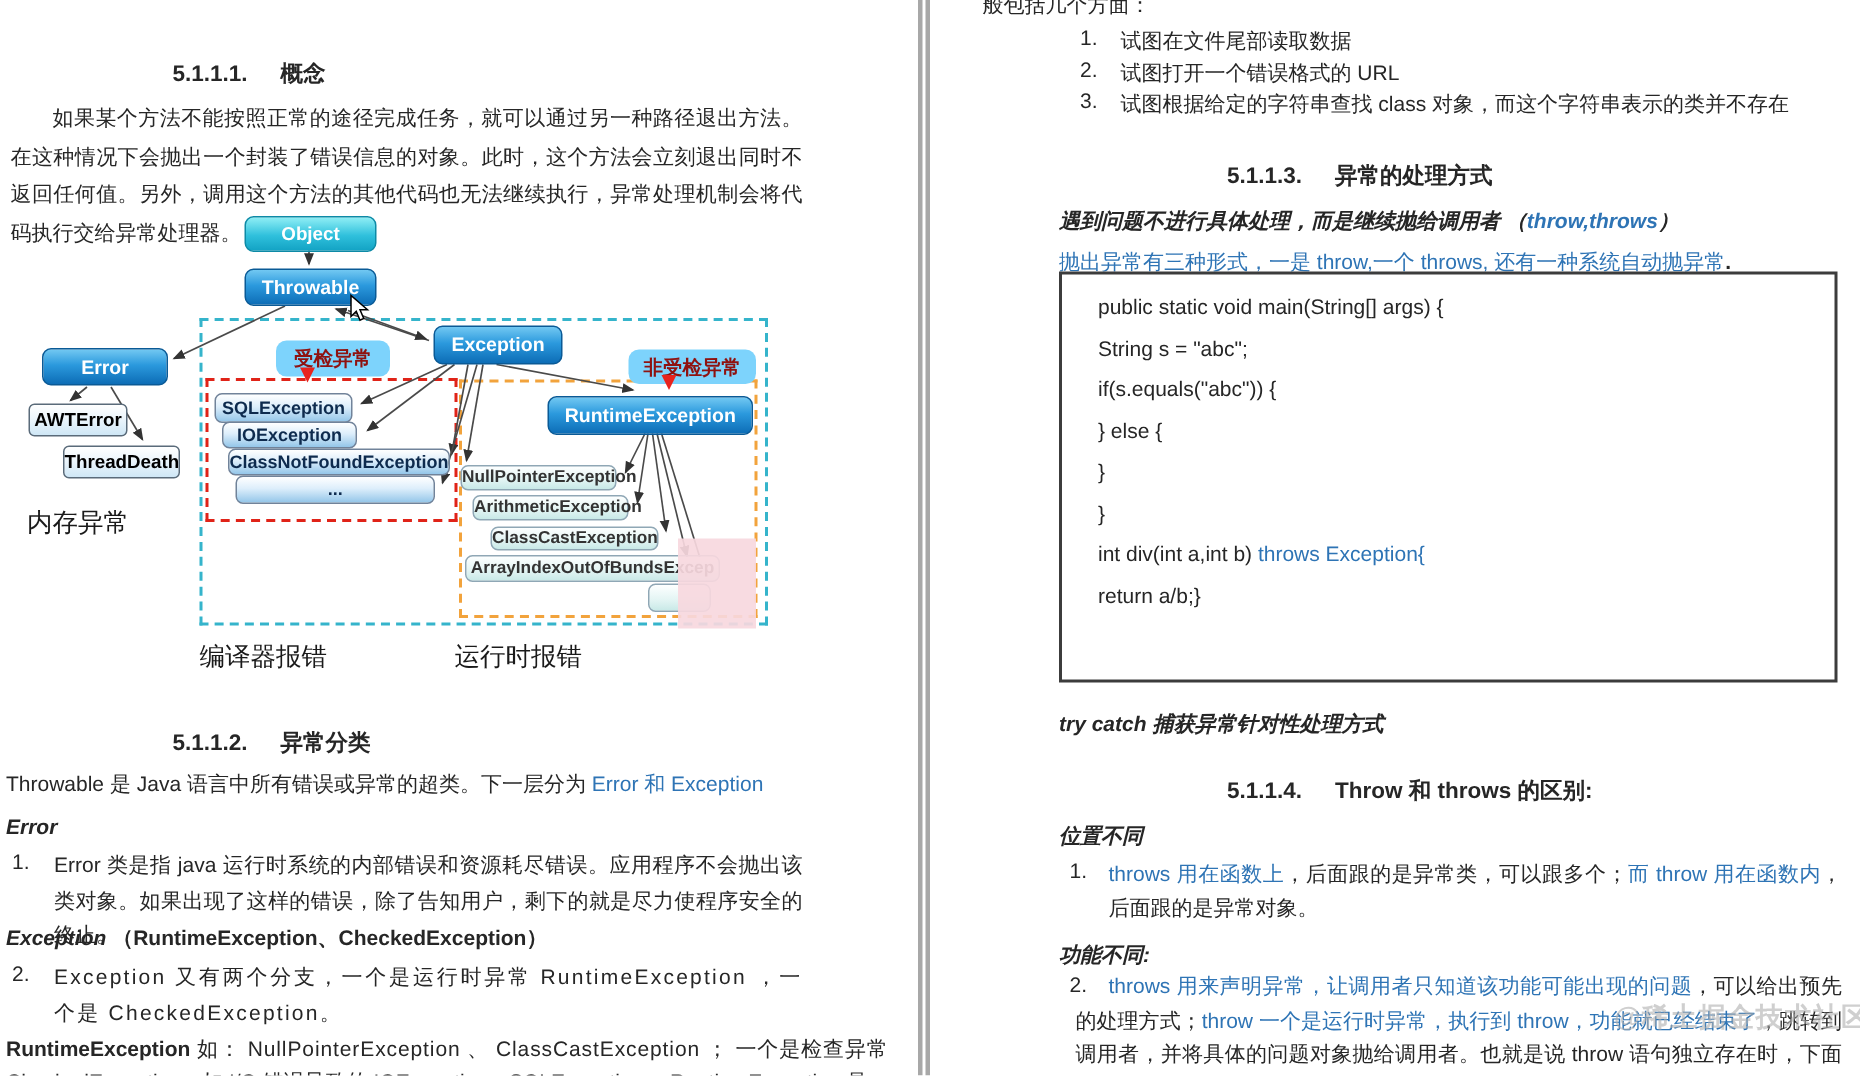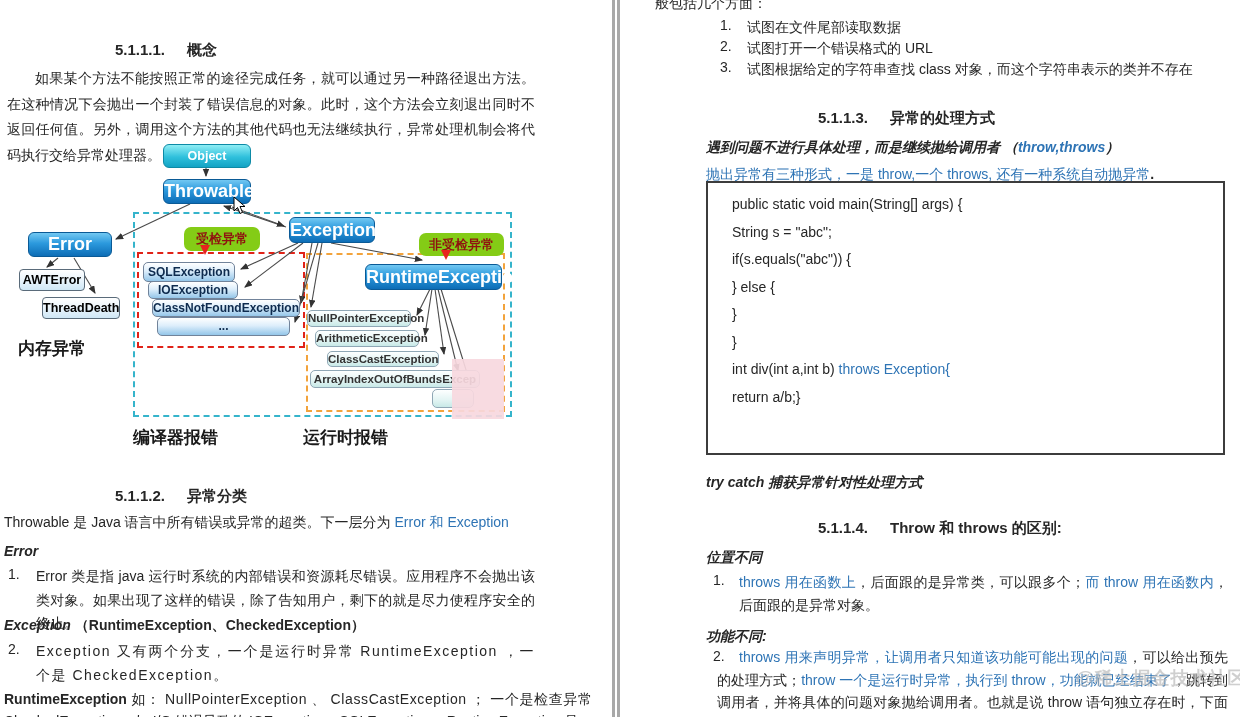--- a/index.html
+++ b/index.html
@@ -12,40 +12,40 @@
   .bi{font-weight:bold;font-style:italic;}
   .blue{color:#2e74b5;}
   .h{font-weight:bold;font-size:15px;white-space:nowrap;}
   .h .gap{display:inline-block;width:22px;}
   .listnum{position:absolute;font-size:14px;}
   
   .divider-line{position:absolute;top:0;height:717px;width:3px;background:#a8a8a8;}
   
   .node{position:absolute;text-align:center;font-weight:bold;border-radius:6px;z-index:5;}
   .nodeblue{background:linear-gradient(180deg,#72c8f2 0%,#2b99dd 45%,#0d6db6 100%);
-            border:1px solid #0a5a96;color:#fff;font-size:18px;}
+            border:1px solid #0a5a96;color:#fff;font-size:13px;}
   .nodecyan{background:linear-gradient(180deg,#8feef5 0%,#2fc0dc 55%,#13a3c4 100%);
             border:1px solid #0d8aa6;color:#fff;font-size:12.5px;}
   .nodelight{background:linear-gradient(180deg,#ffffff 0%,#ddeefb 45%,#94c6e9 100%);
              border:1px solid #71839a;border-radius:5px;color:#0e2b4e;font-size:12px;}
   .nodemint{background:linear-gradient(180deg,#fdffff 0%,#e2f4f3 60%,#c8e9e7 100%);
             border:1px solid #8fa7b5;border-radius:5px;color:#333;font-size:11.5px;font-weight:bold;}
   .nodewhite{background:linear-gradient(180deg,#ffffff 0%,#e7f3fb 55%,#cfe7f6 100%);
              border:1px solid #5a6b7a;border-radius:4px;color:#000;font-size:12.5px;}
-  .bubble{position:absolute;background:#84cc16;color:#8f1210;font-weight:bold;font-size:13px;
+  .bubble{position:absolute;background:#7dd3fc;color:#8f1210;font-weight:bold;font-size:13px;
           text-align:center;border-radius:7px;z-index:7;}
   .bubble:after{content:"";position:absolute;bottom:-9px;border:5px solid transparent;
                 border-top:10px solid #e8231d;}
   .tail-left:after{left:16px;}
   .tail-mid:after{left:22px;}
   .dash{position:absolute;z-index:2;}
   .dash-teal{border:2px dashed #35b4cb;}
   .dash-red{border:2.5px dashed #e02318;z-index:3;}
   .dash-orange{border:2.5px dashed #f2a33c;z-index:3;}
-  .biglabel{position:absolute;font-weight:bold;font-size:17px;color:#1a1a1a;white-space:nowrap;}
+  .biglabel{position:absolute;font-weight:normal;font-size:17px;color:#1a1a1a;white-space:nowrap;}
   .pinkbox{position:absolute;background:rgba(247,216,222,0.92);z-index:9;}
   .arrows{position:absolute;left:0;top:140px;z-index:4;}
   
   .codeblock{position:absolute;left:706px;top:181px;width:519px;height:274px;
              border:2px solid #3c3c3c;background:#fff;padding-top:8px;box-sizing:border-box;}
   .codeline{font-size:14px;line-height:27.5px;white-space:nowrap;color:#262626;}
   .ind0{padding-left:24px;} .ind1{padding-left:24px;} .ind2{padding-left:31px;}
   .watermark{position:absolute;left:1076px;top:666px;font-size:18px;letter-spacing:1px;
              color:rgba(175,175,175,0.6);font-weight:bold;white-space:nowrap;z-index:50;}
   .cursor{position:absolute;left:233px;top:196px;z-index:20;}

